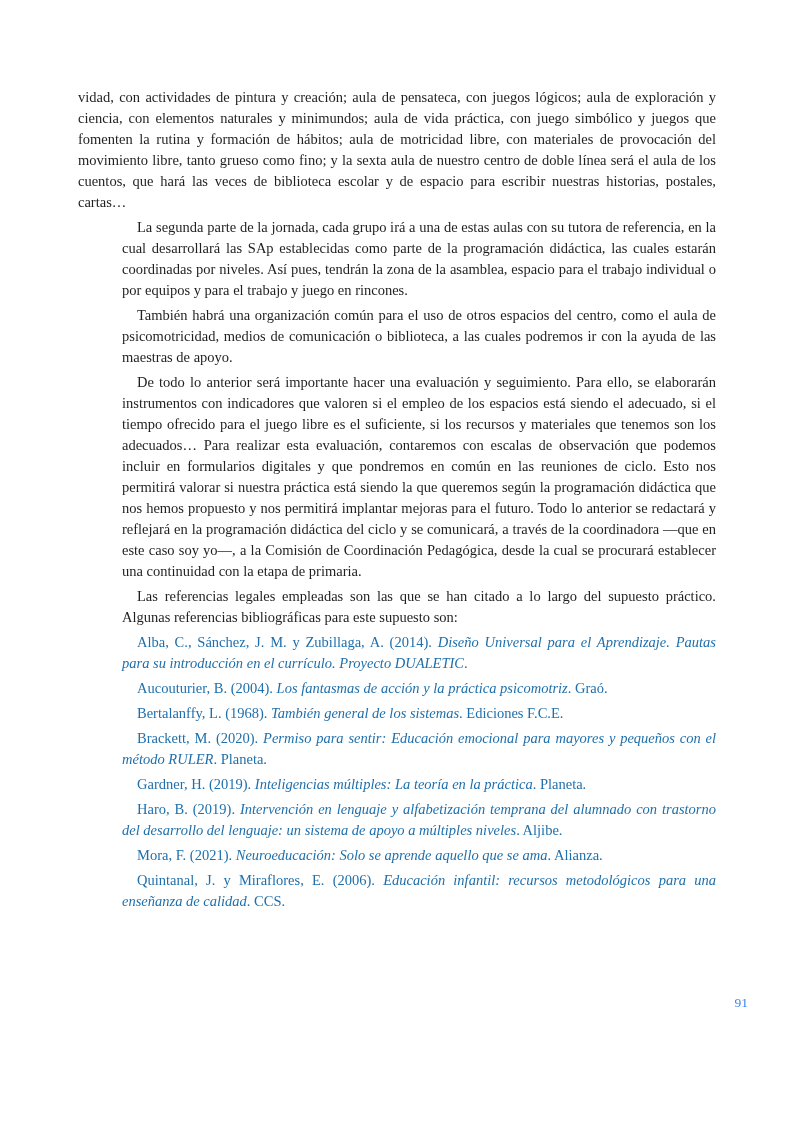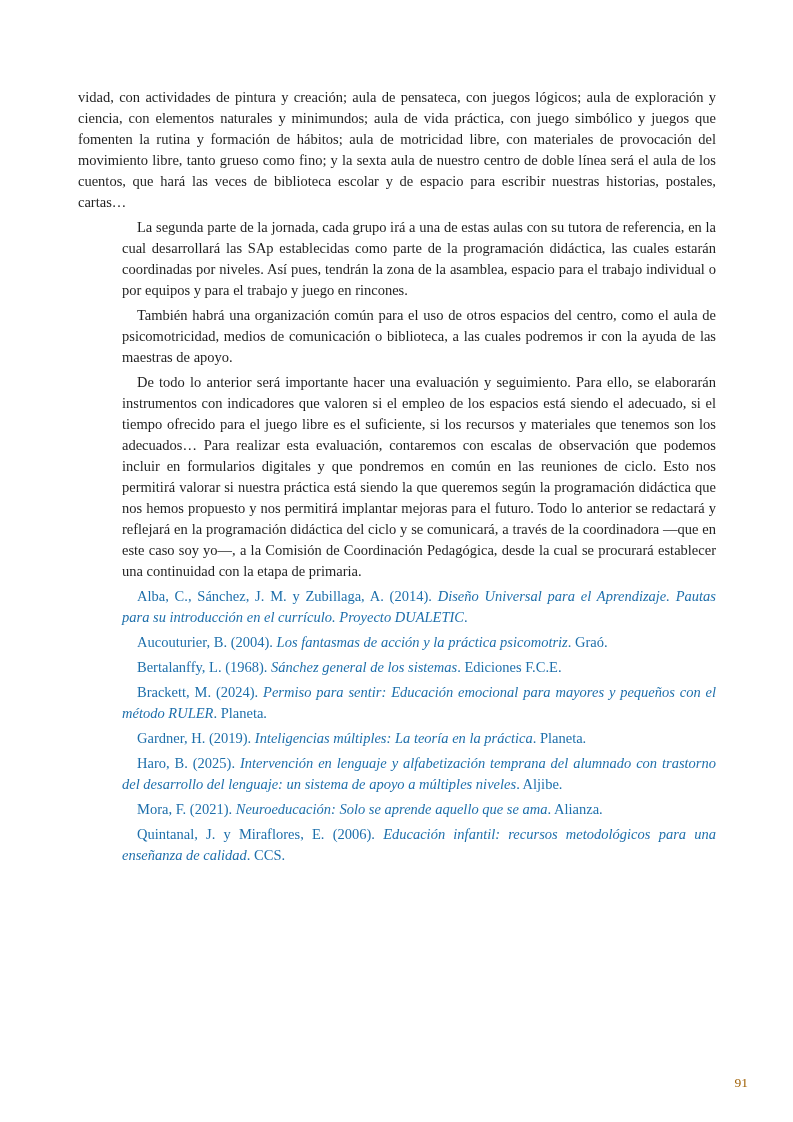--- a/index.html
+++ b/index.html
@@ -42,44 +42,45 @@
   }
   .ref {
     color: #1e6fab !important;
     text-indent: 15px;
   }
   .ref .ref-title {
     font-style: italic;
   }
   .page-number {
     position: absolute;
-    top: 1075px;
+    top: 995px;
     right: 45px;
     font-size: 13.5px;
     line-height: 16px;
-    color: #a16207;
+    color: #3b82f6;
   }
 </style>
 </head>
 <body>
 
 <div class="page">
   <div class="text-block">
 
     <p>vidad, con actividades de pintura y creación; aula de pensateca, con juegos lógicos; aula de exploración y ciencia, con elementos naturales y minimundos; aula de vida práctica, con juego simbólico y juegos que fomenten la rutina y formación de hábitos; aula de motricidad libre, con materiales de provocación del movimiento libre, tanto grueso como fino; y la sexta aula de nuestro centro de doble línea será el aula de los cuentos, que hará las veces de biblioteca escolar y de espacio para escribir nuestras historias, postales, cartas…</p>
     <p class="par-indent">La segunda parte de la jornada, cada grupo irá a una de estas aulas con su tutora de referencia, en la cual desarrollará las SAp establecidas como parte de la programación didáctica, las cuales estarán coordinadas por niveles. Así pues, tendrán la zona de la asamblea, espacio para el trabajo individual o por equipos y para el trabajo y juego en rincones.</p>
     <p class="par-indent">También habrá una organización común para el uso de otros espacios del centro, como el aula de psicomotricidad, medios de comunicación o biblioteca, a las cuales podremos ir con la ayuda de las maestras de apoyo.</p>
     <p class="par-indent">De todo lo anterior será importante hacer una evaluación y seguimiento. Para ello, se elaborarán instrumentos con indicadores que valoren si el empleo de los espacios está siendo el adecuado, si el tiempo ofrecido para el juego libre es el suficiente, si los recursos y materiales que tenemos son los adecuados… Para realizar esta evaluación, contaremos con escalas de observación que podemos incluir en formularios digitales y que pondremos en común en las reuniones de ciclo. Esto nos permitirá valorar si nuestra práctica está siendo la que queremos según la programación didáctica que nos hemos propuesto y nos permitirá implantar mejoras para el futuro. Todo lo anterior se redactará y reflejará en la programación didáctica del ciclo y se comunicará, a través de la coordinadora —que en este caso soy yo—, a la Comisión de Coordinación Pedagógica, desde la cual se procurará establecer una continuidad con la etapa de primaria.</p>
+    <p class="par-indent">Las referencias legales empleadas son las que se han citado a lo largo del supuesto práctico. Algunas referencias bibliográficas para este supuesto son:</p>
 
     <p class="ref"><span class="ref-prefix">Alba, C., Sánchez, J. M. y Zubillaga, A. (2014). </span><span class="ref-title">Diseño Universal para el Aprendizaje. Pautas para su introducción en el currículo. Proyecto DUALETIC</span><span class="ref-suffix">.</span></p>
     <p class="ref"><span class="ref-prefix">Aucouturier, B. (2004). </span><span class="ref-title">Los fantasmas de acción y la práctica psicomotriz</span><span class="ref-suffix">. Graó.</span></p>
-    <p class="ref"><span class="ref-prefix">Bertalanffy, L. (1968). </span><span class="ref-title">Sánchez general de los sistemas</span><span class="ref-suffix">. Ediciones F.C.E.</span></p>
-    <p class="ref"><span class="ref-prefix">Brackett, M. (2024). </span><span class="ref-title">Permiso para sentir: Educación emocional para mayores y pequeños con el método RULER</span><span class="ref-suffix">. Planeta.</span></p>
+    <p class="ref"><span class="ref-prefix">Bertalanffy, L. (1968). </span><span class="ref-title">También general de los sistemas</span><span class="ref-suffix">. Ediciones F.C.E.</span></p>
+    <p class="ref"><span class="ref-prefix">Brackett, M. (2020). </span><span class="ref-title">Permiso para sentir: Educación emocional para mayores y pequeños con el método RULER</span><span class="ref-suffix">. Planeta.</span></p>
     <p class="ref"><span class="ref-prefix">Gardner, H. (2019). </span><span class="ref-title">Inteligencias múltiples: La teoría en la práctica</span><span class="ref-suffix">. Planeta.</span></p>
-    <p class="ref"><span class="ref-prefix">Haro, B. (2025). </span><span class="ref-title">Intervención en lenguaje y alfabetización temprana del alumnado con trastorno del desarrollo del lenguaje: un sistema de apoyo a múltiples niveles</span><span class="ref-suffix">. Aljibe.</span></p>
+    <p class="ref"><span class="ref-prefix">Haro, B. (2019). </span><span class="ref-title">Intervención en lenguaje y alfabetización temprana del alumnado con trastorno del desarrollo del lenguaje: un sistema de apoyo a múltiples niveles</span><span class="ref-suffix">. Aljibe.</span></p>
     <p class="ref"><span class="ref-prefix">Mora, F. (2021). </span><span class="ref-title">Neuroeducación: Solo se aprende aquello que se ama</span><span class="ref-suffix">. Alianza.</span></p>
     <p class="ref"><span class="ref-prefix">Quintanal, J. y Miraflores, E. (2006). </span><span class="ref-title">Educación infantil: recursos metodológicos para una enseñanza de calidad</span><span class="ref-suffix">. CCS.</span></p>
 
 
   </div>
 
   <div class="page-number">91</div>
 </div>
 
 </body></html>

